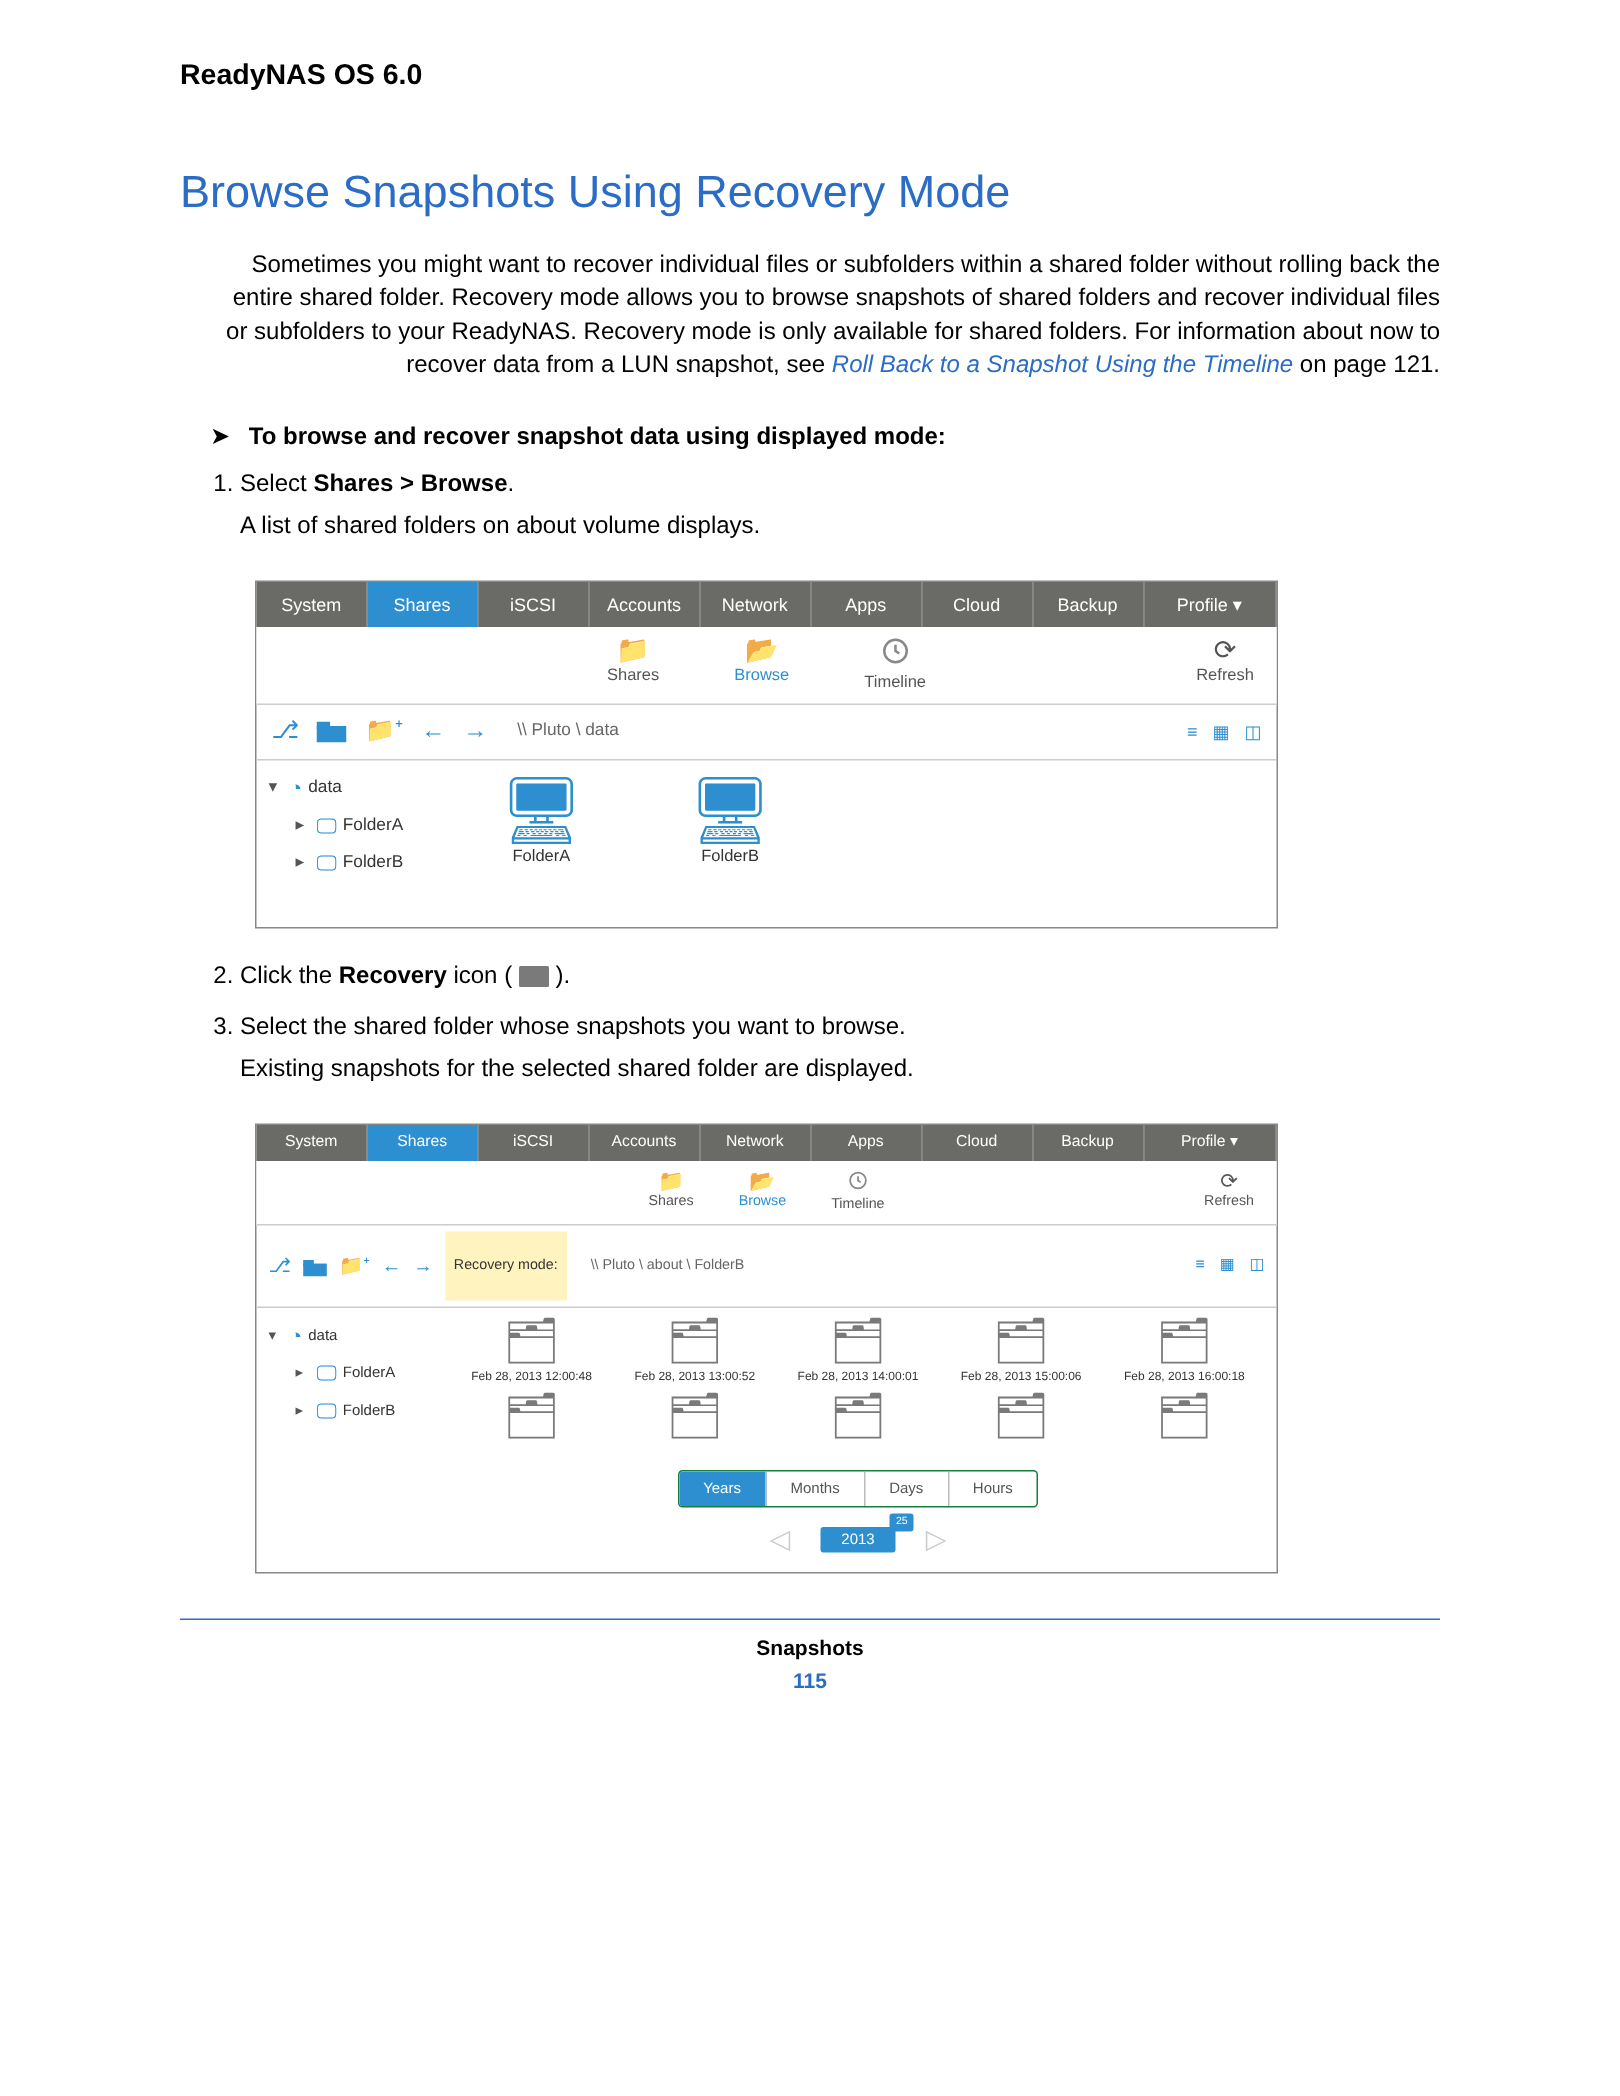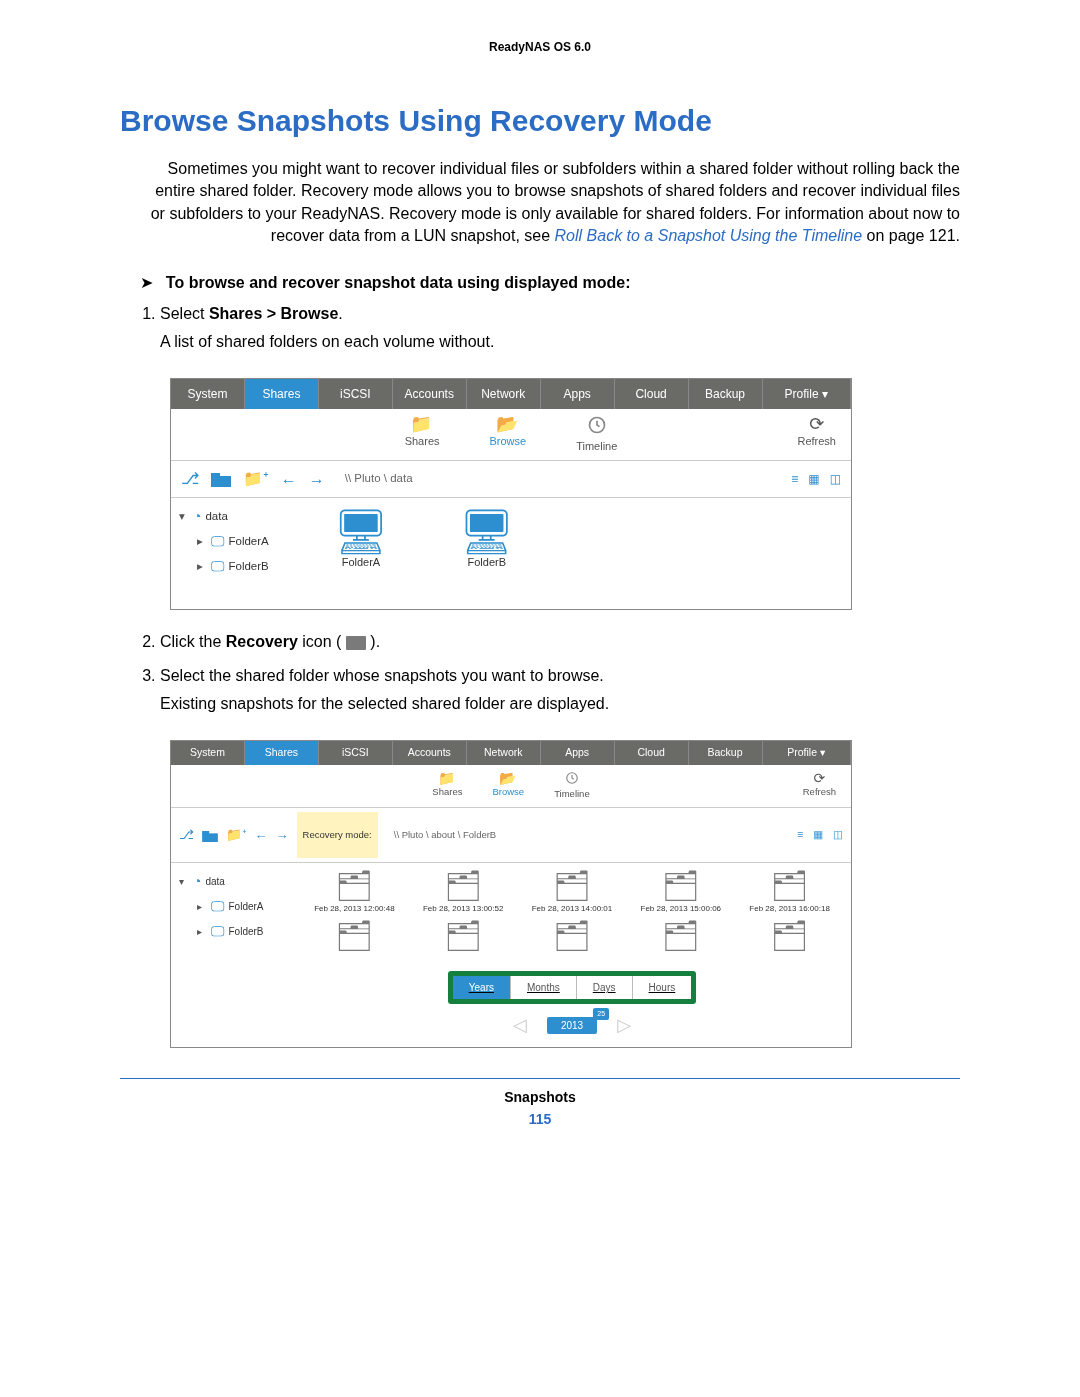--- a/index.html
+++ b/index.html
@@ -9,28 +9,27 @@
     background: #fff;
     color: #000;
   }
   .page {
     width: 1080px;
     margin: 0 auto;
     padding: 40px 120px 30px 120px;
     box-sizing: border-box;
   }
   .doc-header {
-    text-align: center;
     font-weight: bold;
-    font-size: 12px;
+    font-size: 19px;
     margin-bottom: 50px;
   }
   h1 {
     color: #2b6cc4;
-    font-weight: bold;
+    font-weight: normal;
     font-size: 30px;
     margin: 0 0 20px 0;
   }
   .intro {
     font-size: 16px;
     line-height: 1.4;
     margin-left: 20px;
     text-align: right;
   }
   .intro .link { color: #2b6cc4; font-style: italic; }
@@ -105,21 +104,21 @@
 
   
   .ss2 .main { padding:8px 10px; }
   .snapgrid { display:grid; grid-template-columns: repeat(5, 1fr); gap:6px 6px; justify-items:center; }
   .snap { text-align:center; width:100px; }
   .snap .sicon { color:#7a7a7a; font-size:30px; line-height:1; position:relative; display:inline-block; }
   .snap .stxt { font-size:8px; color:#333; margin-top:2px; white-space:nowrap; }
 
   
   .tl-controls { margin-top:18px; text-align:center; }
-  .tl-tabs { display:inline-flex; border:5px solid #15803d; border-radius:3px; overflow:hidden; font-size:10px;text-decoration:underline; }
+  .tl-tabs { display:inline-flex; border:1px solid #15803d; border-radius:3px; overflow:hidden; font-size:10px; }
   .tl-tab { padding:4px 16px; border-right:1px solid #bbb; color:#555; }
   .tl-tab:last-child { border-right:none; }
   .tl-tab.active { background:#2d8fcf; color:#fff; }
   .tl-bar { margin-top:8px; display:flex; align-items:center; justify-content:center; gap:20px; }
   .tl-arrow { color:#ccc; font-size:18px; }
   .tl-year { position:relative; display:inline-block; }
   .tl-year .badge { position:absolute; top:-10px; right:-12px; background:#2d8fcf; color:#fff; font-size:7px; padding:1px 4px; border-radius:2px; }
   .tl-year .yr { background:#2d8fcf; color:#fff; font-size:10px; padding:3px 14px; border-radius:2px; }
 
   
@@ -149,21 +148,21 @@
   <div class="arrow-line">
     <span class="arrow-sym">➤</span>
     <b>To browse and recover snapshot data using displayed mode:</b>
   </div>
 
   <ol class="steps">
     <li>
       <span>
         <span>Select </span><b>Shares &gt; Browse</b><span>.</span>
       </span>
-      <div class="subtext">A list of shared folders on each volume without.</div>
+      <div class="subtext">A list of shared folders on about volume displays.</div>
 
       
       <div class="screenshot ss1">
         <div class="tabrow">
           <div class="tab">System</div>
           <div class="tab active">Shares</div>
           <div class="tab">iSCSI</div>
           <div class="tab">Accounts</div>
           <div class="tab">Network</div>
           <div class="tab">Apps</div>

